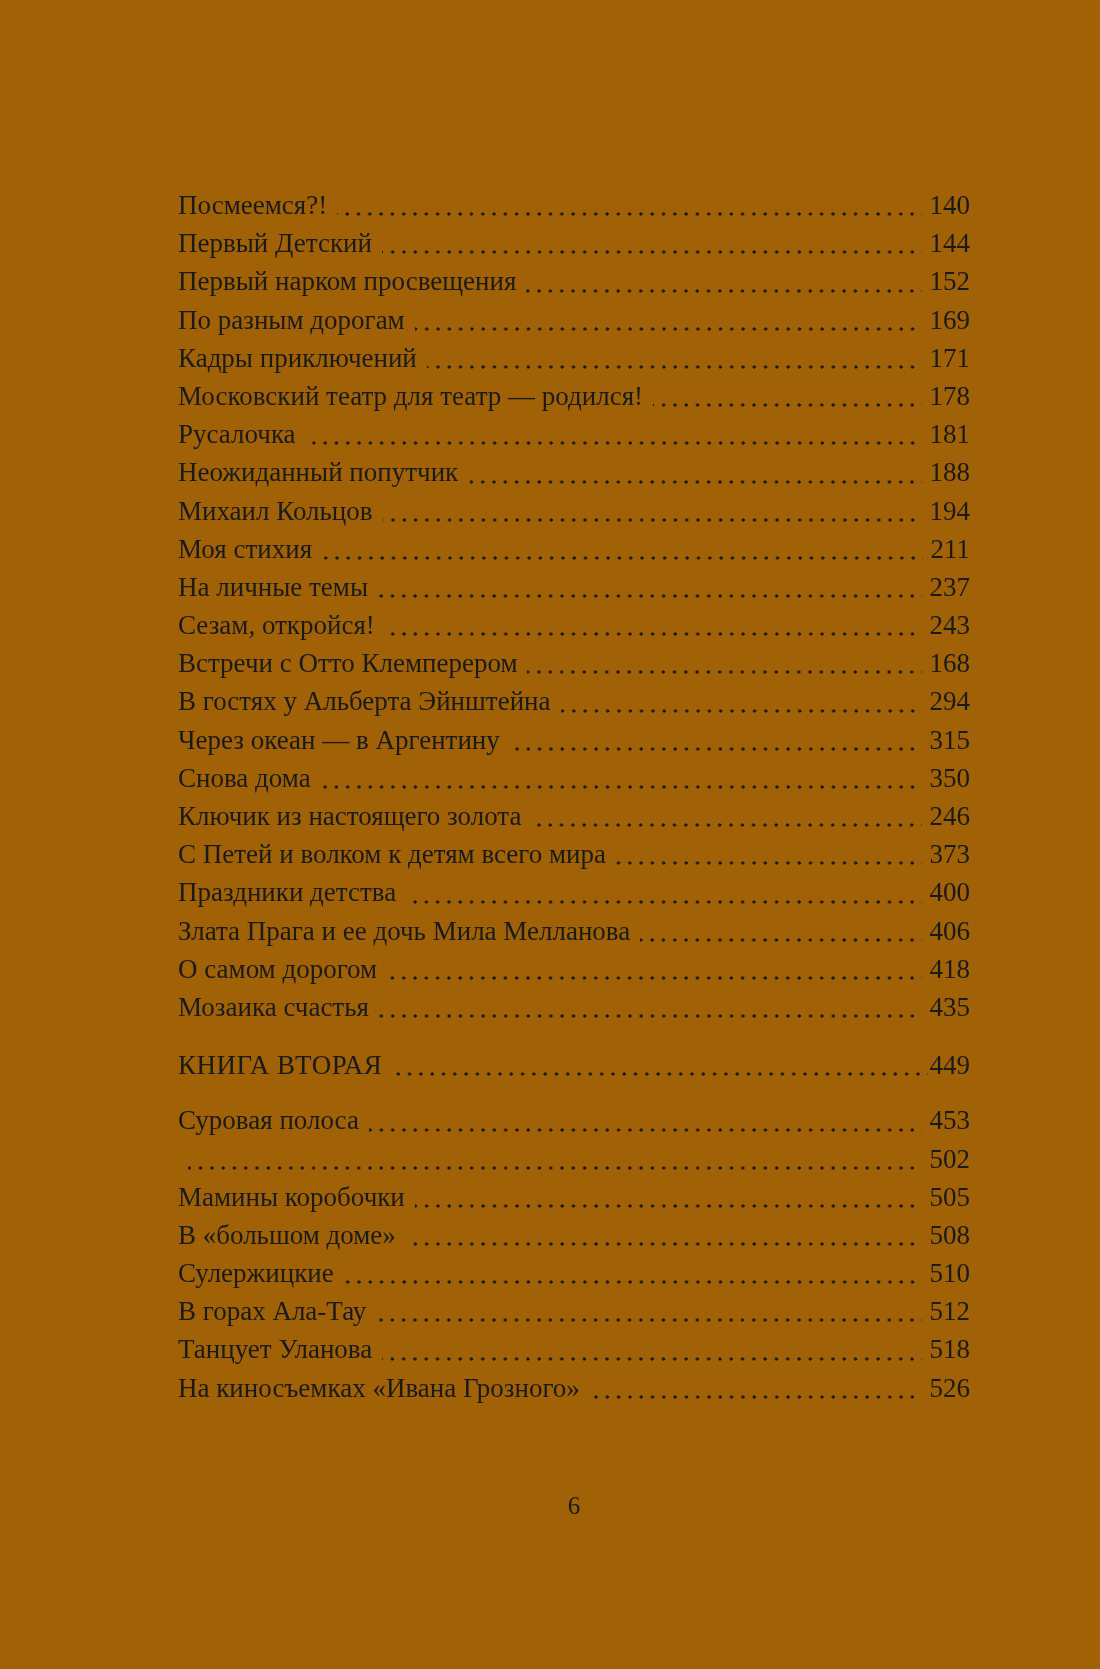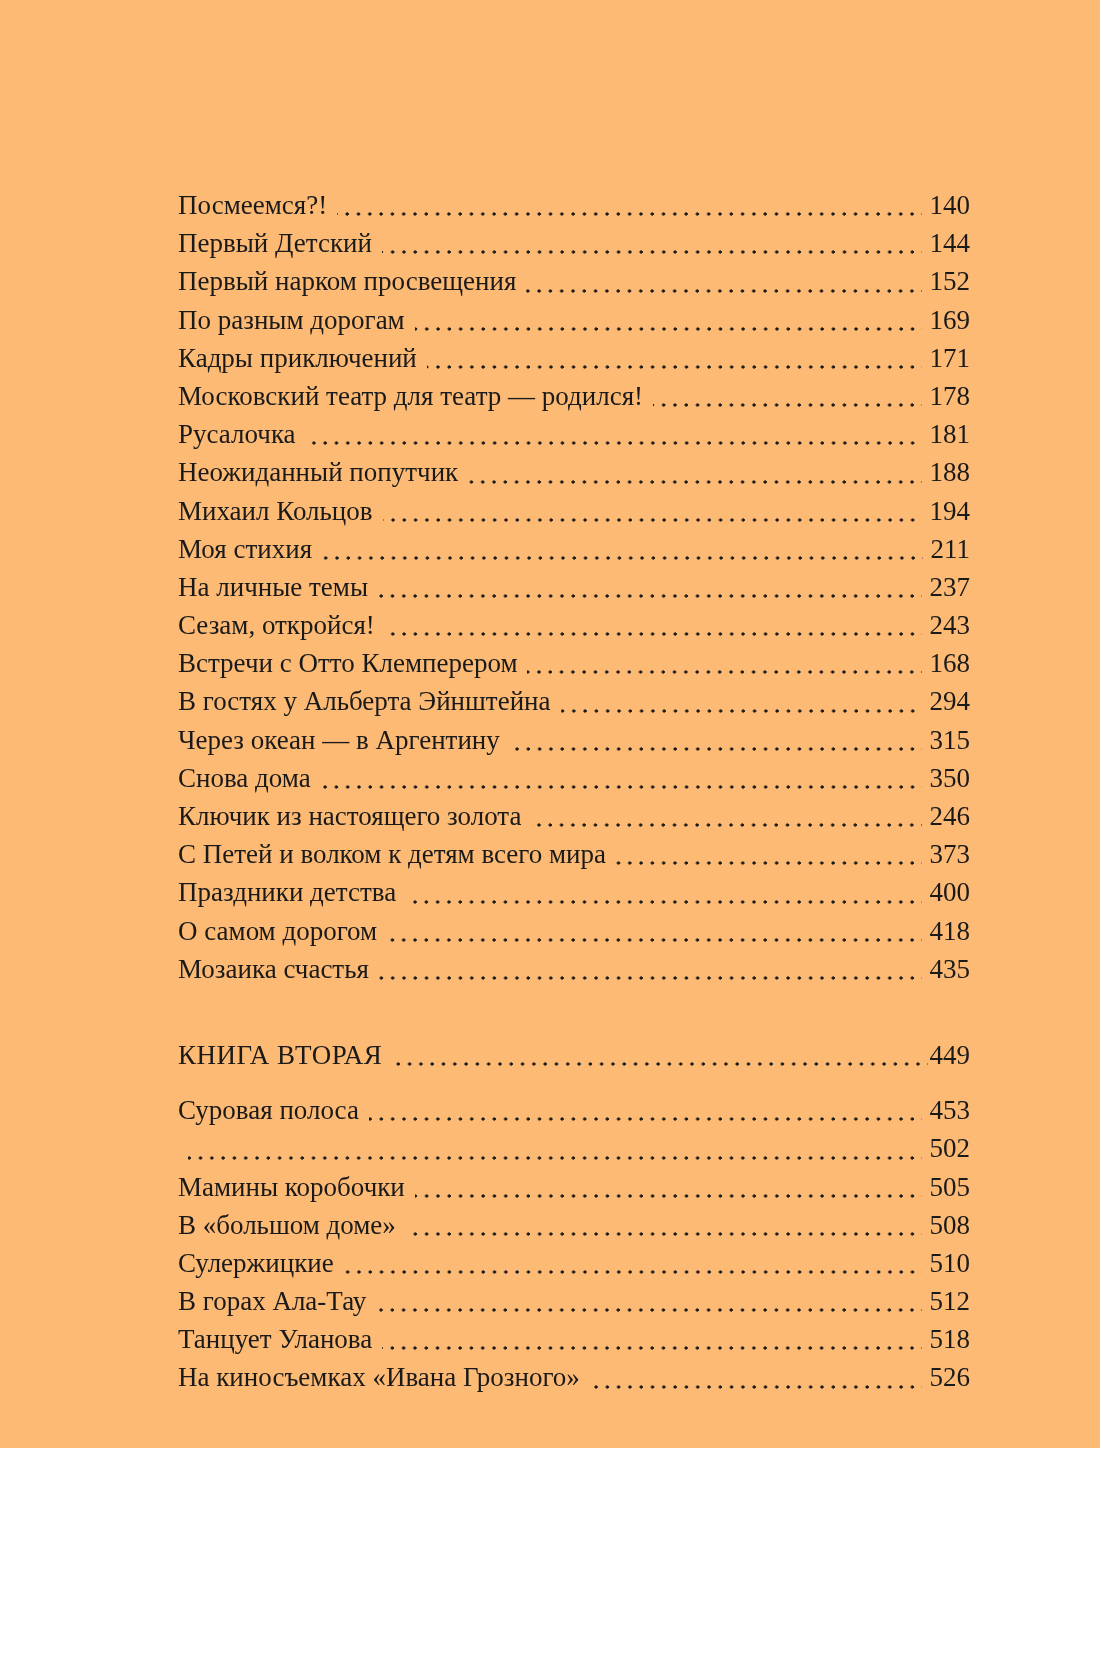--- a/index.html
+++ b/index.html
@@ -1,21 +1,21 @@
 <!DOCTYPE html>
 <html><head>
 <meta charset="utf-8">
 <style>
   * { margin: 0; padding: 0; box-sizing: border-box; }
   html, body { background: #ffffff; }
   .page {
     position: relative;
     width: 1100px;
-    height: 1448px;
-    background: #fdba74;
+    height: 1669px;
+    background: #a16207;
     font-family: "Liberation Serif", "DejaVu Serif", serif;
     color: #1a1a1a;
     overflow: hidden;
   }
   .toc {
     position: absolute;
     left: 178px;
     top: 186px;
     right: 130px;
   }
@@ -42,21 +42,21 @@
     left: 2px;
     right: 0;
     bottom: 8px;
     height: 4px;
     background-image: radial-gradient(circle at 2px 2px, #1a1a1a 1.35px, rgba(0,0,0,0) 1.9px);
     background-size: 11.3px 4px;
     background-repeat: repeat-x;
     background-position: right bottom;
   }
   .heading-row {
-    margin-top: 48px;
+    margin-top: 20px;
     margin-bottom: 17px;
     font-family: Liberation Serif, serif;
   }
   .heading-row .toc-title { letter-spacing: 0.5px; }
   .heading-row .toc-leader { margin-right: 2px; }
   .footer {
     position: absolute;
     left: 178px;
     right: 130px;
     top: 1492px;
@@ -160,20 +160,25 @@
           <span class="toc-title">С Петей и волком к детям всего мира</span>
           <span class="toc-leader"></span>
           <span class="toc-page">373</span>
         </div>
         <div class="toc-row">
           <span class="toc-title">Праздники детства</span>
           <span class="toc-leader"></span>
           <span class="toc-page">400</span>
         </div>
         <div class="toc-row">
+          <span class="toc-title">Злата Прага и ее дочь Мила Мелланова</span>
+          <span class="toc-leader"></span>
+          <span class="toc-page">406</span>
+        </div>
+        <div class="toc-row">
           <span class="toc-title">О самом дорогом</span>
           <span class="toc-leader"></span>
           <span class="toc-page">418</span>
         </div>
         <div class="toc-row">
           <span class="toc-title">Мозаика счастья</span>
           <span class="toc-leader"></span>
           <span class="toc-page">435</span>
         </div>
       </div>

